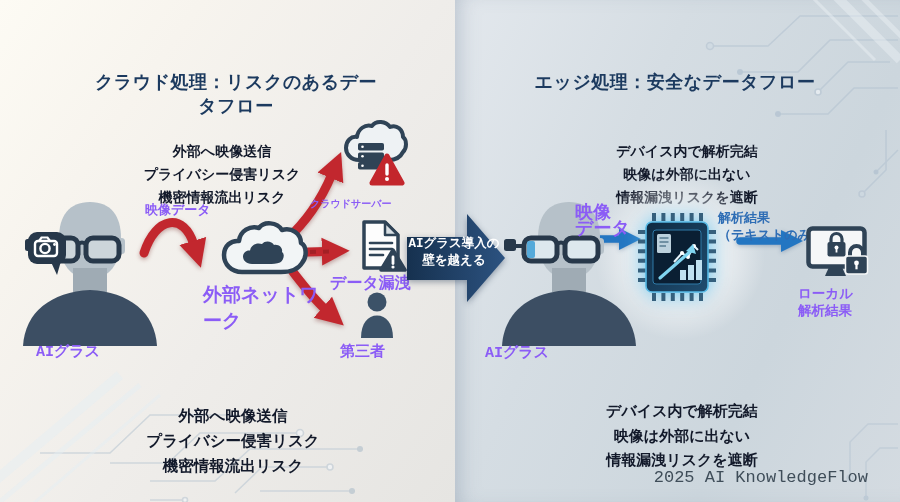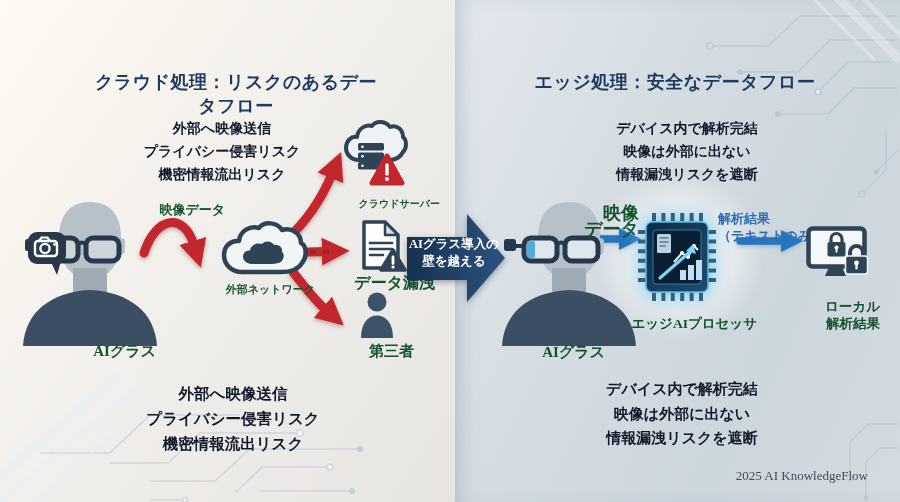--- a/index.html
+++ b/index.html
@@ -1,31 +1,31 @@
 <!DOCTYPE html>
 <html><head>
 <meta charset="utf-8">
 <style>
   html,body{margin:0;padding:0;background:#ffffff;}
   .canvas{
     position:relative;width:900px;height:502px;overflow:hidden;
-    font-family:Liberation Serif, serif;
+    font-family:Liberation Mono, monospace;
   }
   .el{position:absolute;}
   .bg-left{left:0;top:0;width:455px;height:502px;
     background:linear-gradient(125deg,#fdfbf4 0%,#f7f4ee 25%,#efedea 55%,#e6e5e2 100%);}
   .bg-right{left:455px;top:0;width:445px;height:502px;
     background:linear-gradient(115deg,#e3e8ed 0%,#d5dde3 35%,#ccd6dd 70%,#d4dbe1 100%);
     box-shadow:inset 14px 0 22px -12px rgba(90,110,135,.35);}
   .title{font-weight:bold;font-size:18px;color:#1c3a5f;text-align:center;letter-spacing:.5px;}
-  .tblock{font-weight:bold;color:#12192a;text-align:center;}
-  .lbl{font-weight:bold;color:#14532d;text-align:right;}
+  .tblock{font-weight:bold;color:#12192a;text-align:center;margin-top:24px;}
+  .lbl{font-weight:bold;color:#8b5cf6;text-align:left;}
   .lbl-blue{font-weight:bold;color:#2e6db5;text-align:left;}
   .arrowtxt{font-weight:bold;color:#ffffff;text-align:center;font-size:12.5px;line-height:17px;}
-  .credit{font-size:13px;color:#3f4d59;}
+  .credit{font-size:17px;color:#3f4d59;}
   .glow{border-radius:50%;background:radial-gradient(closest-side,rgba(255,255,255,.95),rgba(255,255,255,.55) 55%,rgba(255,255,255,0));}
   svg{display:block;overflow:visible;}
   .deco{opacity:.8;}
 </style>
 </head>
 <body>
 
 <div class="canvas">
 
   <div class="el bg-left"></div>
@@ -131,21 +131,21 @@
     <circle cx="18" cy="17.5" r="4.6" fill="none" stroke="#ffffff" stroke-width="2.4"></circle>
     <circle cx="27.5" cy="13.5" r="1.4" fill="#ffffff"></circle>
   </svg>
 
   <div class="el lbl" style="left:36px;top:342px;width:120px;font-size:15px">AIグラス</div>
 
   <svg class="el" style="left:219px;top:222px;width:90px;height:58px" viewBox="0 0 90 58">
     <path d="M23,50 C12,50 5,42 5,33 C5,24 12,18 20,19 C21,9 31,3 40,6 C45,-1 58,0 63,8 C73,5 82,12 82,21 C88,24 88,35 83,41 C79,48 70,50 62,50 Z" fill="#f2f5f6" stroke="#2f4356" stroke-width="4.5" stroke-linejoin="round"></path>
     <path d="M33,42 C27,42 24,38 24,34.5 C24,31 27,28 31,28.5 C32,23 38,20 43,22 C46,18 53,19 55,23 C60,22 64,26 63,30 C66,32 65,38 61,40.5 C58,42 53,42 50,42 Z" fill="#2f4356"></path>
   </svg>
-  <div class="el lbl" style="left:190px;top:282px;width:125px;font-size:11px">外部ネットワーク</div>
+  <div class="el lbl" style="left:203px;top:282px;width:125px;font-size:19px">外部ネットワーク</div>
 
   <svg class="el" style="left:341px;top:120px;width:64px;height:70px" viewBox="0 0 64 70">
     <path d="M18,40 C10,40 5,34 5,28 C5,21 10,16 16,17 C17,9 24,4 31,6 C35,0 45,1 49,7 C56,4 62,10 62,17 C66,20 66,28 62,32 C59,38 53,40 48,40 Z" fill="#eef2f4" stroke="#2f4356" stroke-width="4" stroke-linejoin="round"></path>
     <g fill="#2f4356">
       <rect x="17" y="23" width="26" height="7.5" rx="1.8"></rect>
       <rect x="17" y="32.5" width="26" height="7.5" rx="1.8"></rect>
       <rect x="17" y="42" width="26" height="7.5" rx="1.8"></rect>
     </g>
     <g fill="#ffffff">
       <circle cx="21.5" cy="26.8" r="1.3"></circle>
@@ -268,21 +268,20 @@
         <circle cx="58" cy="36" r="2"></circle>
       </g>
     <line x1="24" y1="68" x2="56" y2="40" stroke="#7fd4f0" stroke-width="3.2" stroke-linecap="round"></line>
     <path d="M57,34 L60,44 L50,41 Z" fill="#7fd4f0"></path>
     <g fill="#bfe0f0">
         <rect x="44" y="60" width="6" height="10"></rect>
         <rect x="52" y="55" width="6" height="15"></rect>
         <rect x="60" y="50" width="6" height="20"></rect>
       </g>
   </svg>
-  <div class="el lbl" style="left:617px;top:315px;width:140px;font-size:13.5px">エッジAIプロセッサ</div>
 
   <div class="el lbl-blue" style="left:718px;top:210px;width:118px;font-size:13px;line-height:17px">
     <div>解析結果</div>
     <div>（テキストのみ）</div>
   </div>
 
   <svg class="el" style="left:806px;top:226px;width:66px;height:58px" viewBox="0 0 66 58">
     <rect x="2.5" y="2.5" width="56" height="38" rx="4" fill="#f5f7f8" stroke="#2f4356" stroke-width="4.5"></rect>
     <path d="M23,41 h13 l4,9 h-21 Z" fill="#2f4356"></path>
     <g>
@@ -291,21 +290,21 @@
       <circle cx="30.5" cy="21.5" r="2" fill="#ffffff"></circle>
         <rect x="29.6" y="22" width="1.8" height="4.5" fill="#ffffff"></rect>
     </g>
     <g>
       <path d="M44,30 v-3.5 a6.5,6.5 0 0 1 13,0 v3.5" fill="none" stroke="#2f4356" stroke-width="4"></path>
       <rect x="39.5" y="30" width="22" height="18" rx="2.5" fill="#2f4356" stroke="#f5f7f8" stroke-width="1.5"></rect>
       <circle cx="50.5" cy="37" r="2.4" fill="#ffffff"></circle>
         <rect x="49.4" y="37.8" width="2.2" height="5.5" fill="#ffffff"></rect>
     </g>
   </svg>
-  <div class="el lbl" style="left:798px;top:298px;width:82px;font-size:13.5px;line-height:17px">
+  <div class="el lbl" style="left:798px;top:286px;width:82px;font-size:13.5px;line-height:17px">
     <div>ローカル</div>
     <div>解析結果</div>
   </div>
 
   <div class="el tblock" style="left:532px;top:377px;width:300px;font-size:15px;line-height:24.5px">
     <div>デバイス内で解析完結</div>
     <div>映像は外部に出ない</div>
     <div>情報漏洩リスクを遮断</div>
   </div>
 

